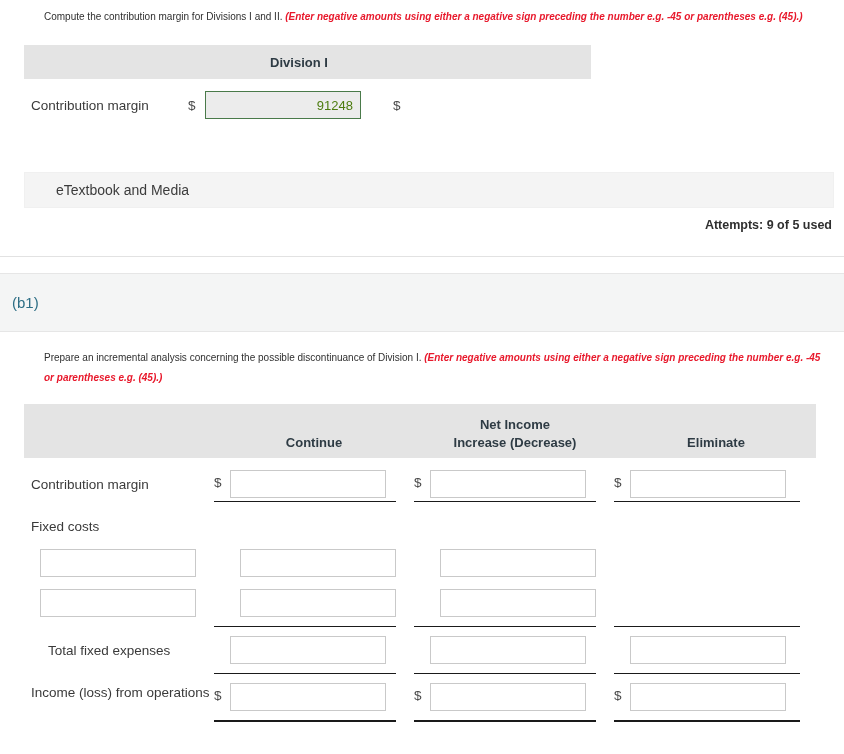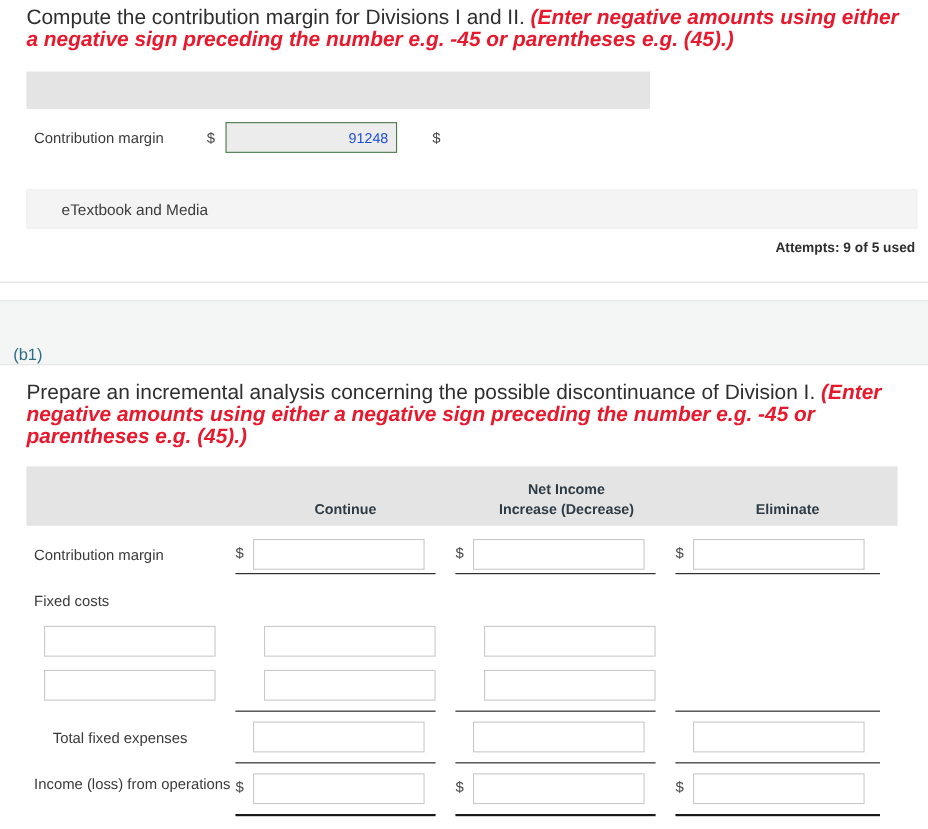--- a/index.html
+++ b/index.html
@@ -8,23 +8,24 @@
     width: 844px; height: 754px;
     background: #ffffff;
     font-family: "Liberation Sans", sans-serif;
     color: #333333;
     overflow: hidden;
   }
   .page { position: relative; width: 844px; height: 754px; }
 
   
   .prompt {
-    font-size: 19px;
+    font-size: 10px;
     line-height: 20px;
     color: #2f2f2f;
+    margin-left: 20px;
   }
   .prompt .hint {
     color: #e8192c;
     font-style: italic;
     font-weight: bold;
   }
 
   
   .sec-a { padding: 7px 12px 0 24px; }
 
@@ -68,21 +69,21 @@
     text-align: right;
     padding: 2px 7px 2px 4px;
     height: 28px;
     border: 1px solid #c9c9c9;
     background: #ffffff;
     outline: none;
   }
   input.fld.filled {
     border: 1px solid #4a7a4a;
     background: #ececec;
-    color: #1d4ed8;
+    color: #4d7c0f;
   }
   .w-a { width: 156px; }
 
   
   .etext {
     position: absolute;
     left: 24px; top: 172px;
     width: 810px; height: 36px;
     background: #f4f4f4;
     display: flex; align-items: center;
@@ -106,21 +107,21 @@
   }
 
   
   .b1-band {
     position: absolute;
     left: 0; top: 273px;
     width: 844px; height: 59px;
     background: #f4f5f5;
     border-top: 1px solid #e6e6e6;
     border-bottom: 1px solid #e6e6e6;
-    display: flex; align-items: flex-end;
+    display: flex; align-items: center;
     padding-left: 12px;
   }
   .b1-band .b1-title {
     font-size: 15px;
     color: #2d6e85;
   }
 
   
   .sec-b { position: absolute; left: 0; top: 340px; width: 844px; }
   .sec-b .prompt { padding: 8px 12px 0 24px; }
@@ -186,20 +187,21 @@
   <div class="sec-a">
     <div class="prompt">
       <span>Compute the contribution margin for Divisions I and II.</span>
       <span class="hint">(Enter negative amounts using either a negative sign preceding the number e.g. -45 or parentheses e.g. (45).)</span>
     </div>
   </div>
 
   <div class="tbl-a">
     <div class="hdr-band">
       <div class="a-spacer"></div>
+      <div class="a-col col-label">Division I</div>
     </div>
 
     <div class="row-a">
       <div class="rlabel">Contribution margin</div>
       <div class="cell-a">
         <span class="dollar">$</span>
         <input class="fld filled w-a" type="text" value="91248" style="">
       </div>
       <div class="cell-a">
         <span class="dollar">$</span>

